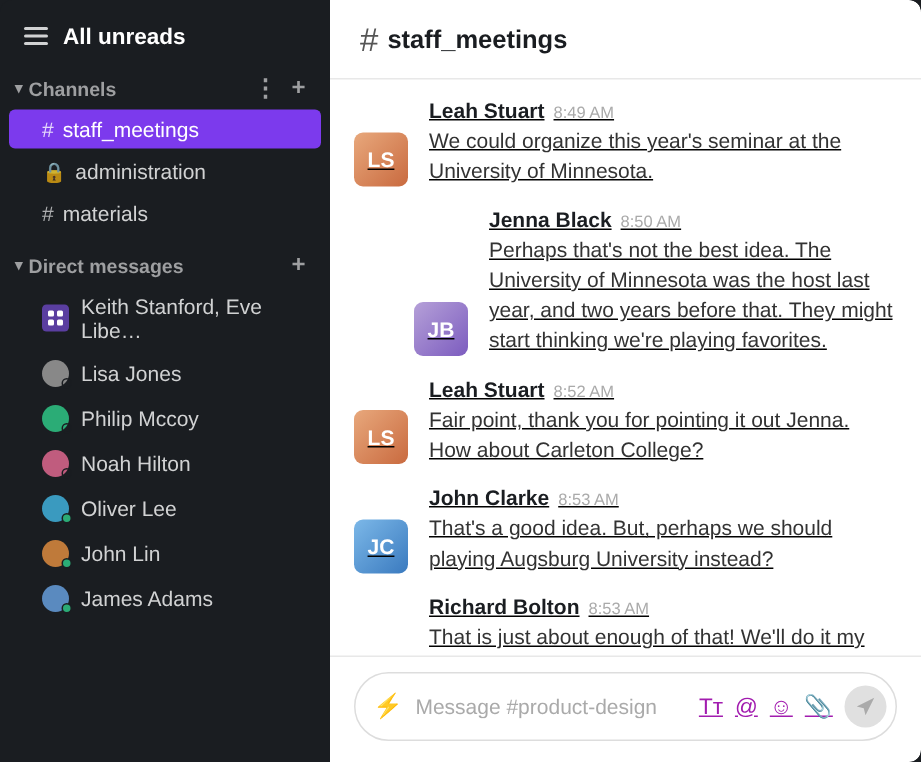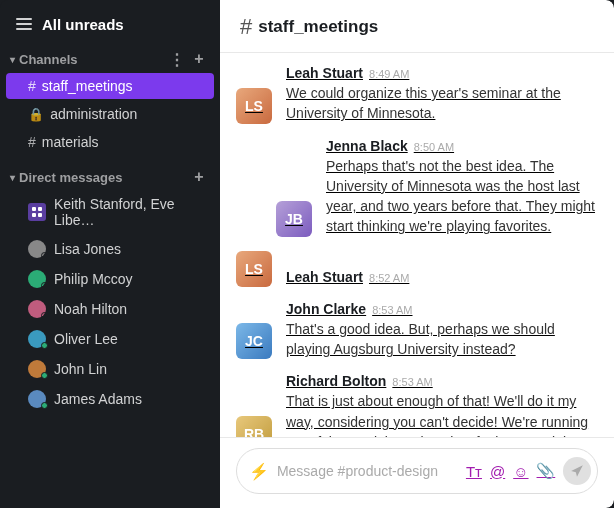--- a/index.html
+++ b/index.html
@@ -494,20 +494,21 @@
       </div>
     </div>
 
     <div class="message">
       <div class="msg-avatar av-leah">LS</div>
       <div class="msg-content">
         <div class="msg-header">
           <span class="msg-author">Leah Stuart</span>
           <span class="msg-time">8:52 AM</span>
         </div>
+        <div class="msg-text">Fair point, thank you for pointing it out Jenna. How about Carleton College?</div>
       </div>
     </div>
 
     <div class="message">
       <div class="msg-avatar av-john">JC</div>
       <div class="msg-content">
         <div class="msg-header">
           <span class="msg-author">John Clarke</span>
           <span class="msg-time">8:53 AM</span>
         </div>

